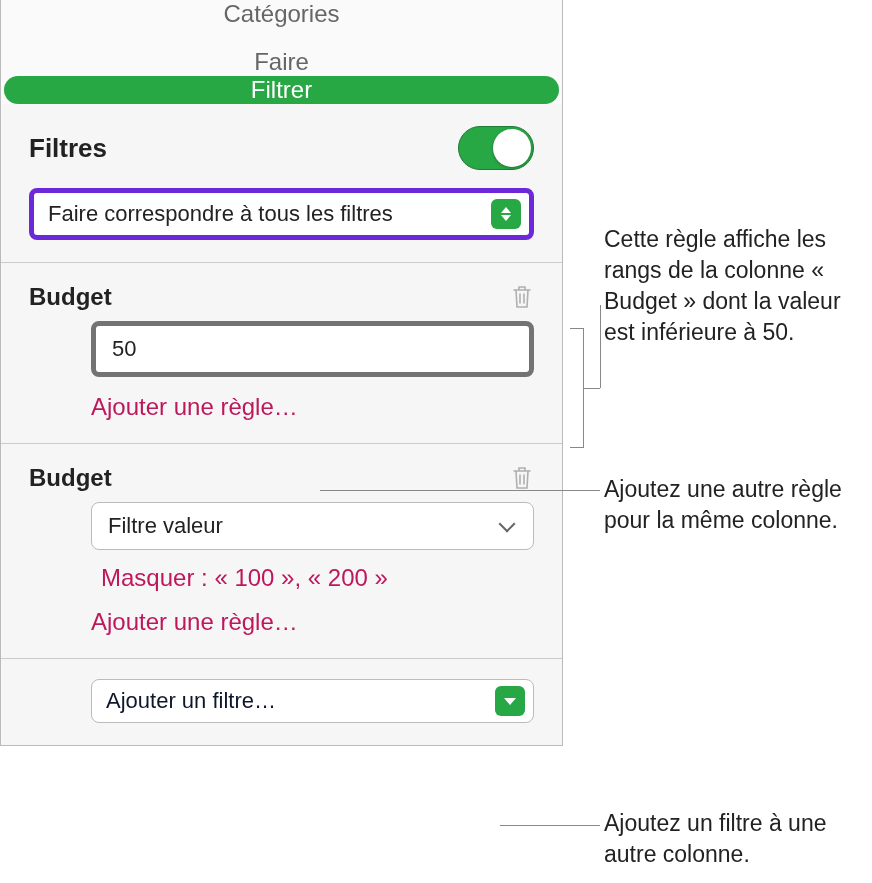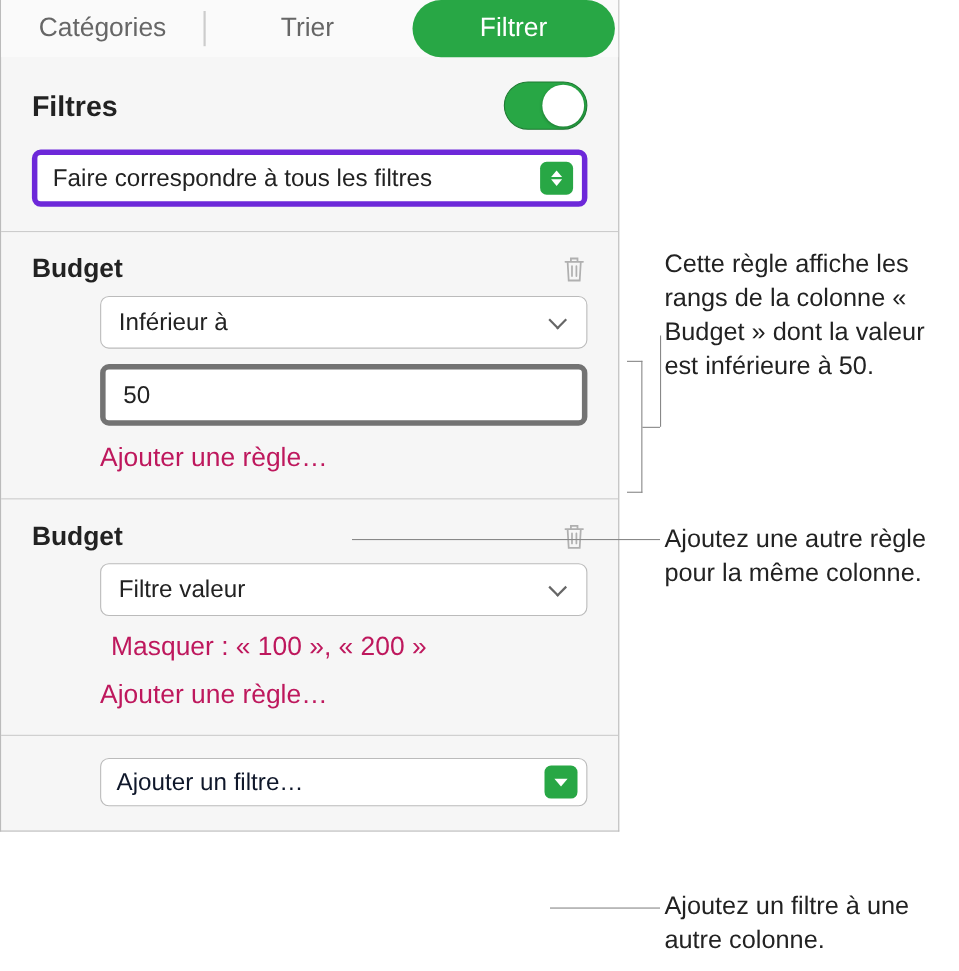--- a/index.html
+++ b/index.html
@@ -16,20 +16,21 @@
       border: 1px solid #bbb;
       border-top: none;
       background: #f6f6f6;
       display: flex;
       flex-direction: column;
     }
     .tabs {
       display: flex;
       min-height: 52px;
       background: #fafafa;
+      flex-direction: column;
     }
     .tab {
       flex: 1;
       display: flex;
       align-items: center;
       justify-content: center;
       font-size: 24px;
       color: #666;
       position: relative;
       cursor: default;
@@ -227,21 +228,21 @@
 <body>
 
 <div class="panel">
 
   <div class="tabs">
     <div class="tab">
       <span>Catégories</span>
     </div>
     <div class="tab-sep"></div>
     <div class="tab">
-      <span>Trier</span>
+      <span>Faire</span>
     </div>
     <div class="tab active">
       <span>Filtrer</span>
     </div>
   </div>
 
   <div class="section-header">
     <div class="section-title">Filtres</div>
     <div class="toggle"></div>
   </div>
@@ -257,24 +258,20 @@
 
   <div class="group-header">
     <div class="group-title">Budget</div>
     <div class="trash">
       <svg viewBox="0 0 24 28">
           <path d="M4 7h16M9 7V4h6v3M6 7l1 17h10l1-17M10 11v9M14 11v9" stroke="#777" stroke-width="1.6" fill="none" stroke-linecap="round"></path>
         </svg>
     </div>
   </div>
   <div class="control-block">
-    <div class="select-plain">
-      <span>Inférieur à</span>
-      <span class="chevron"></span>
-    </div>
     <input class="text-input" type="text" value="50" style="">
     <div class="add-rule">Ajouter une règle…</div>
   </div>
 
   <div class="divider"></div>
 
   <div class="group-header">
     <div class="group-title">Budget</div>
     <div class="trash">
       <svg viewBox="0 0 24 28">

